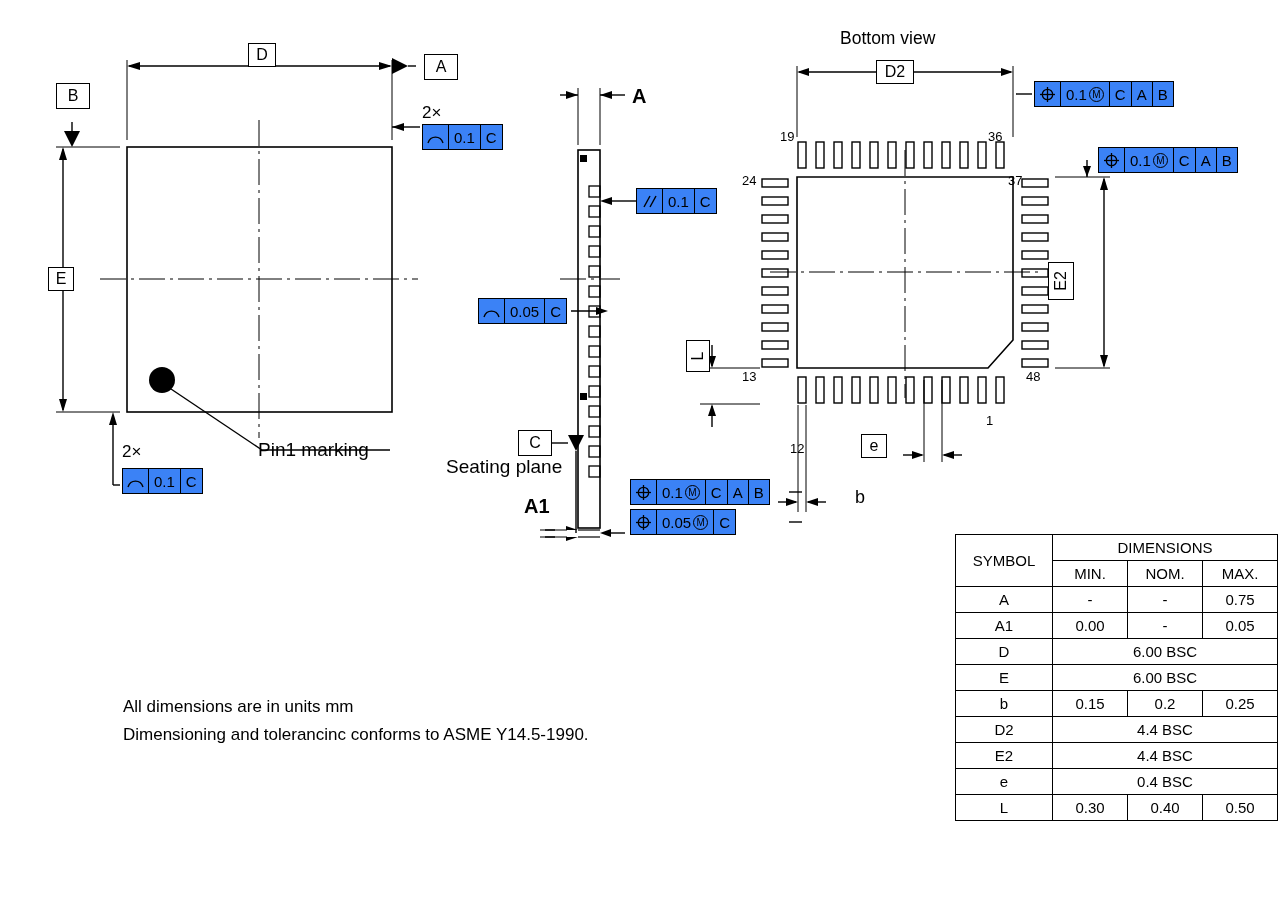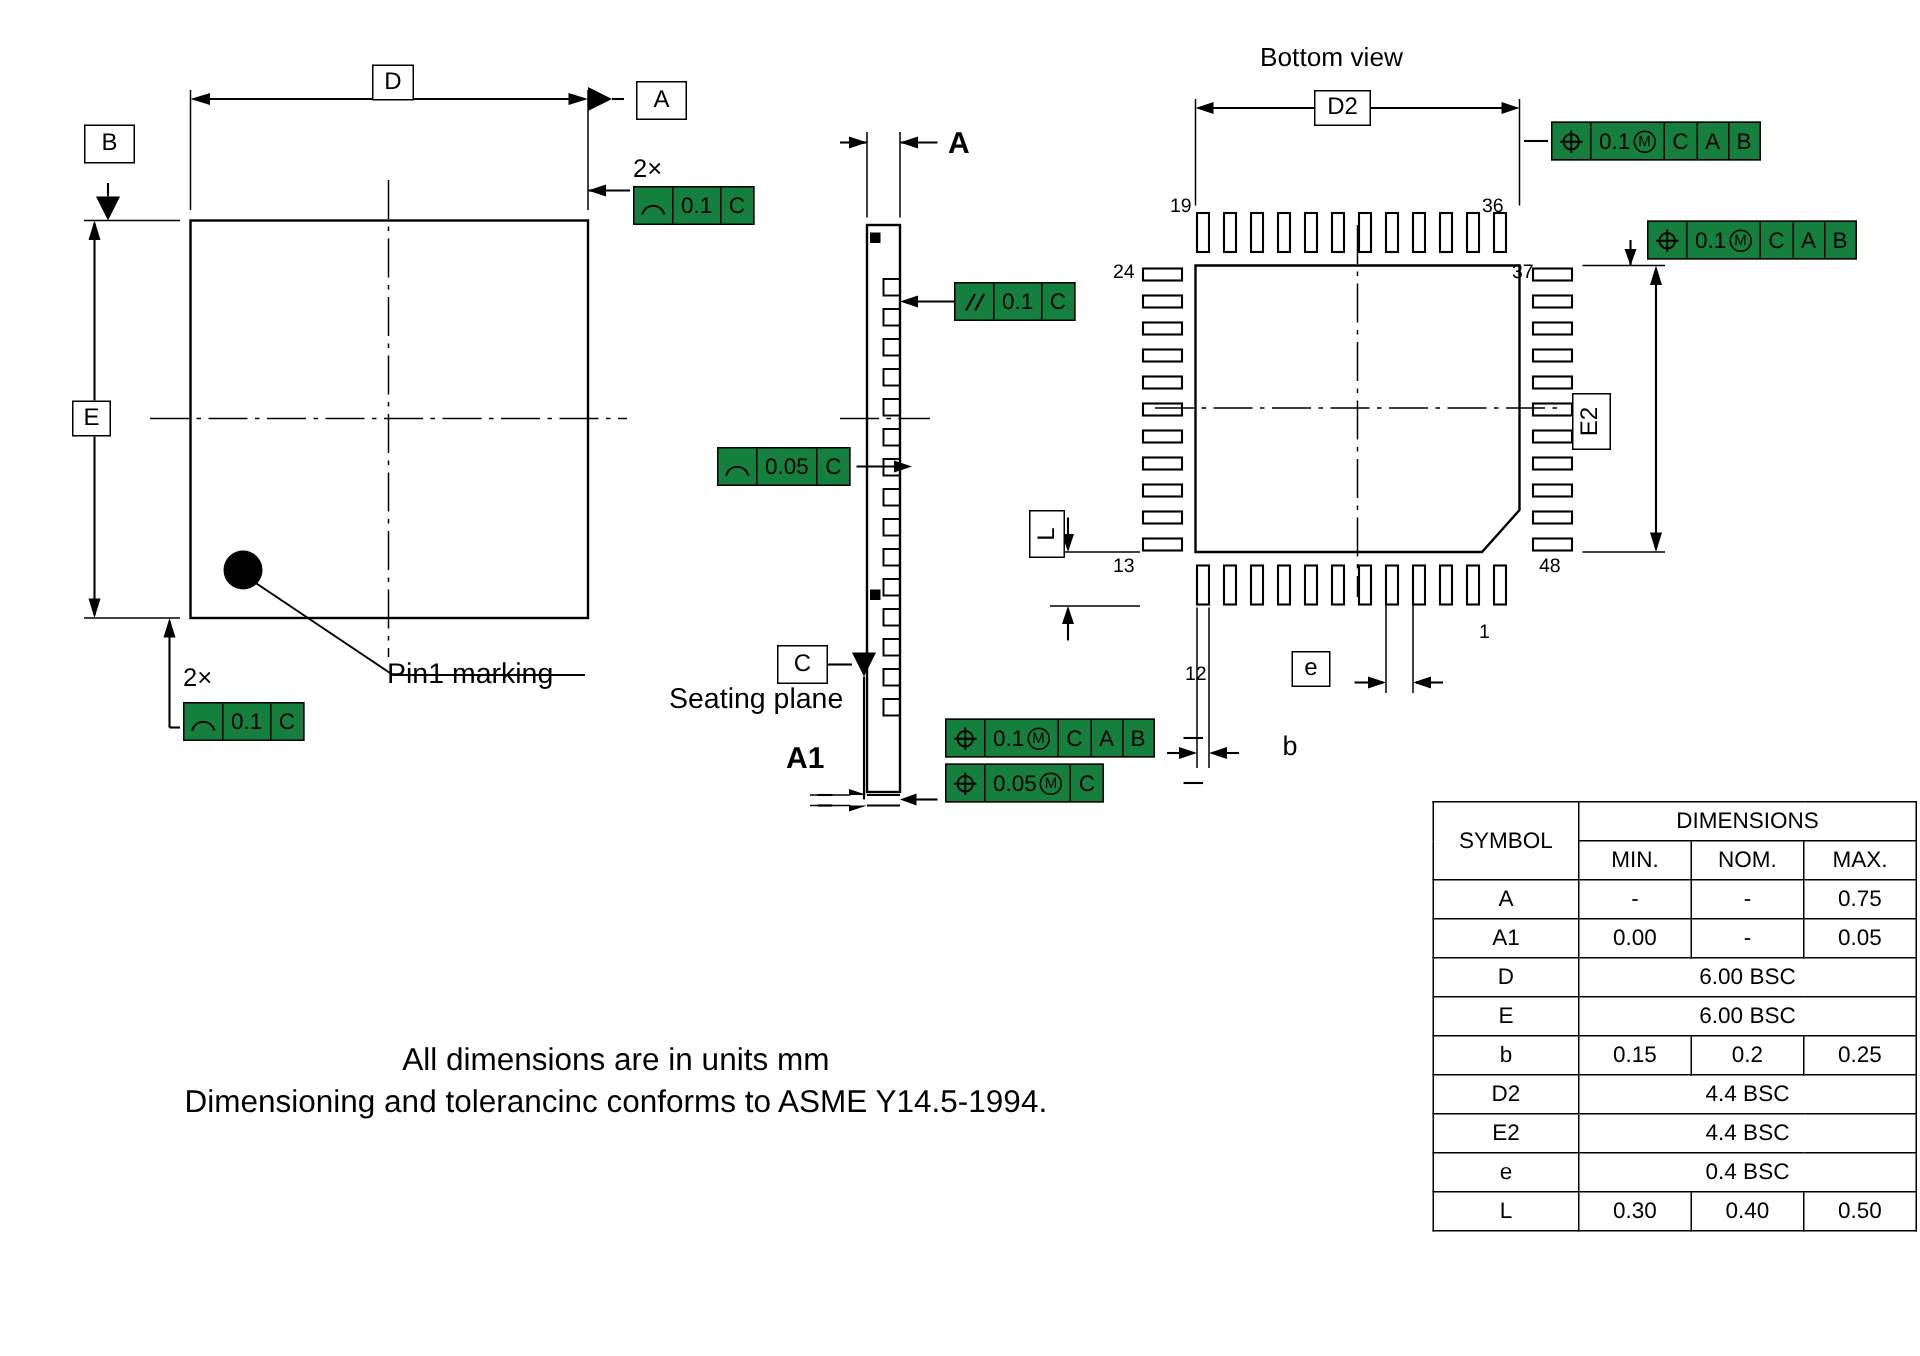--- a/index.html
+++ b/index.html
@@ -24,21 +24,21 @@
     color: #000;
     white-space: nowrap;
     line-height: 1;
   }
   
   .fcf {
     position: absolute;
     display: flex;
     align-items: stretch;
     border: 1.3px solid #000;
-    background: #15803d;
+    background: #3b82f6;
     height: 26px;
     box-sizing: border-box;
   }
   .fcf > div {
     display: flex;
     align-items: center;
     justify-content: center;
     border-right: 1.3px solid #000;
     padding: 0 5px;
     font-size: 15px;
@@ -103,23 +103,22 @@
     font-weight: normal;
     font-family: "Liberation Sans", sans-serif;
   }
   #dim-table th { font-weight: normal; }
   #dim-table .sym-col { width: 84px; margin-top: 32px; }
   #dim-table .v-col { width: 62px; }
   .notes {
     position: absolute;
     left: 123px;
     top: 693px;
-    font-size: 21px;
+    font-size: 17px;
     line-height: 28px;
-    text-align: center;
   }
   .notes div { white-space: nowrap; }
   .bottom-view-title {
     font-size: 17.5px;
   }
 </style>
 </head>
 <body>
 
 <div id="page">
@@ -493,21 +492,21 @@
     </div>
     <div>
         <span>0.05</span>
         <span class="modm">M</span>
       </div>
     <div>C</div>
   </div>
 
   <div class="notes">
     <div>All dimensions are in units mm</div>
-    <div>Dimensioning and tolerancinc conforms to ASME Y14.5-1994.</div>
+    <div>Dimensioning and tolerancinc conforms to ASME Y14.5-1990.</div>
   </div>
 
   <table id="dim-table">
     <thead>
       <tr>
         <th class="sym-col" rowspan="2">SYMBOL</th>
         <th colspan="3">DIMENSIONS</th>
       </tr>
       <tr>
         <th class="v-col">MIN.</th>

